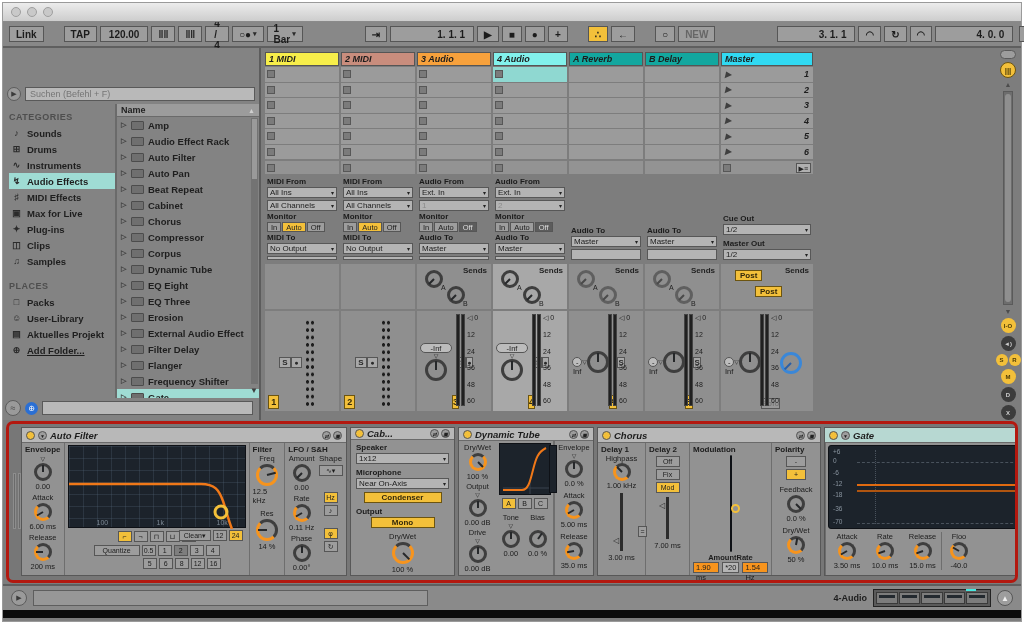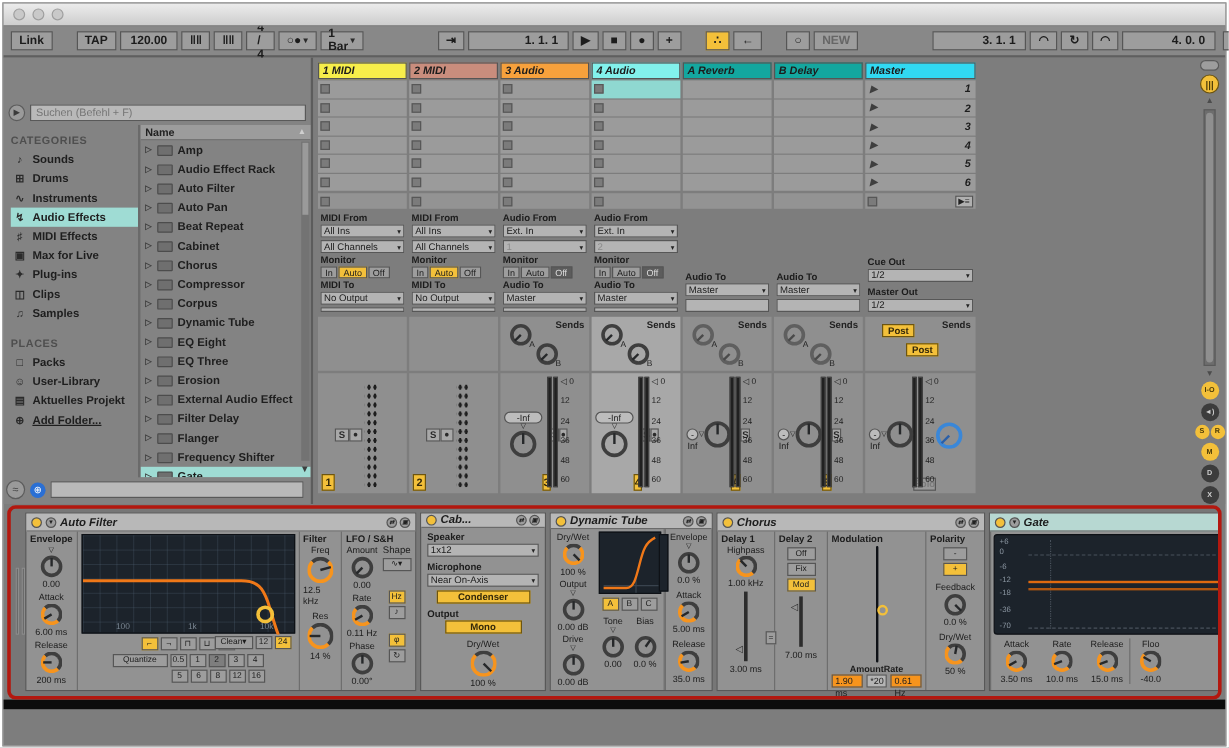--- a/index.html
+++ b/index.html
@@ -1302,21 +1302,21 @@
           <div class="xy" style="flex:1;margin-top:1px;border-radius:4px">
             <span class="ring" style="left:42%;top:50%"></span>
           </div>
           <div style="display:flex;justify-content:space-between;margin-top:1px;font-size:7.5px;font-weight:bold">
             <span>Amount</span>
             <span>Rate</span>
           </div>
           <div style="display:flex;gap:3px;align-items:center">
             <span class="valfield org">1.90 ms</span>
             <span class="valfield">*20</span>
-            <span class="valfield org">0.61 Hz</span>
+            <span class="valfield org">1.54 Hz</span>
           </div>
         </div>
         <div class="dsec" style="width:48px;align-items:center">
           <span class="dlabel">Polarity</span>
           <span class="fbtn" style="min-width:20px;margin-top:2px">-</span>
           <span class="fbtn on" style="min-width:20px;margin-top:2px">+</span>
           <div class="param" style="margin-top:5px">
             <span>Feedback</span>
             <div class="knob k18" style="--rot:315deg">
                   <span class="ring"></span>
@@ -1391,16 +1391,41 @@
                     <i></i>
                   </div>
               <span class="pv">-40.0</span>
             </div>
           </div>
         </div>
       </div>
     </div>
   </div>
 
+  <div class="statusbar">
+    <span class="circbtn" style="width:16px;height:16px">▶</span>
+    <div class="statusfield"></div>
+    <span class="grow"></span>
+    <span style="font-size:9px;font-weight:bold;color:#1d1d1d">4-Audio</span>
+    <div class="minichain">
+      <span class="thumb">
+            <i></i>
+          </span>
+          <span class="thumb">
+            <i></i>
+          </span>
+          <span class="thumb">
+            <i></i>
+          </span>
+          <span class="thumb">
+            <i></i>
+          </span>
+          <span class="thumb">
+            <i></i>
+          </span>
+      <span class="cy"></span>
+    </div>
+    <span class="upbtn">▲</span>
+  </div>
   <div class="blackbar"></div>
 
 </div>
 </div>
 
 </body></html>

